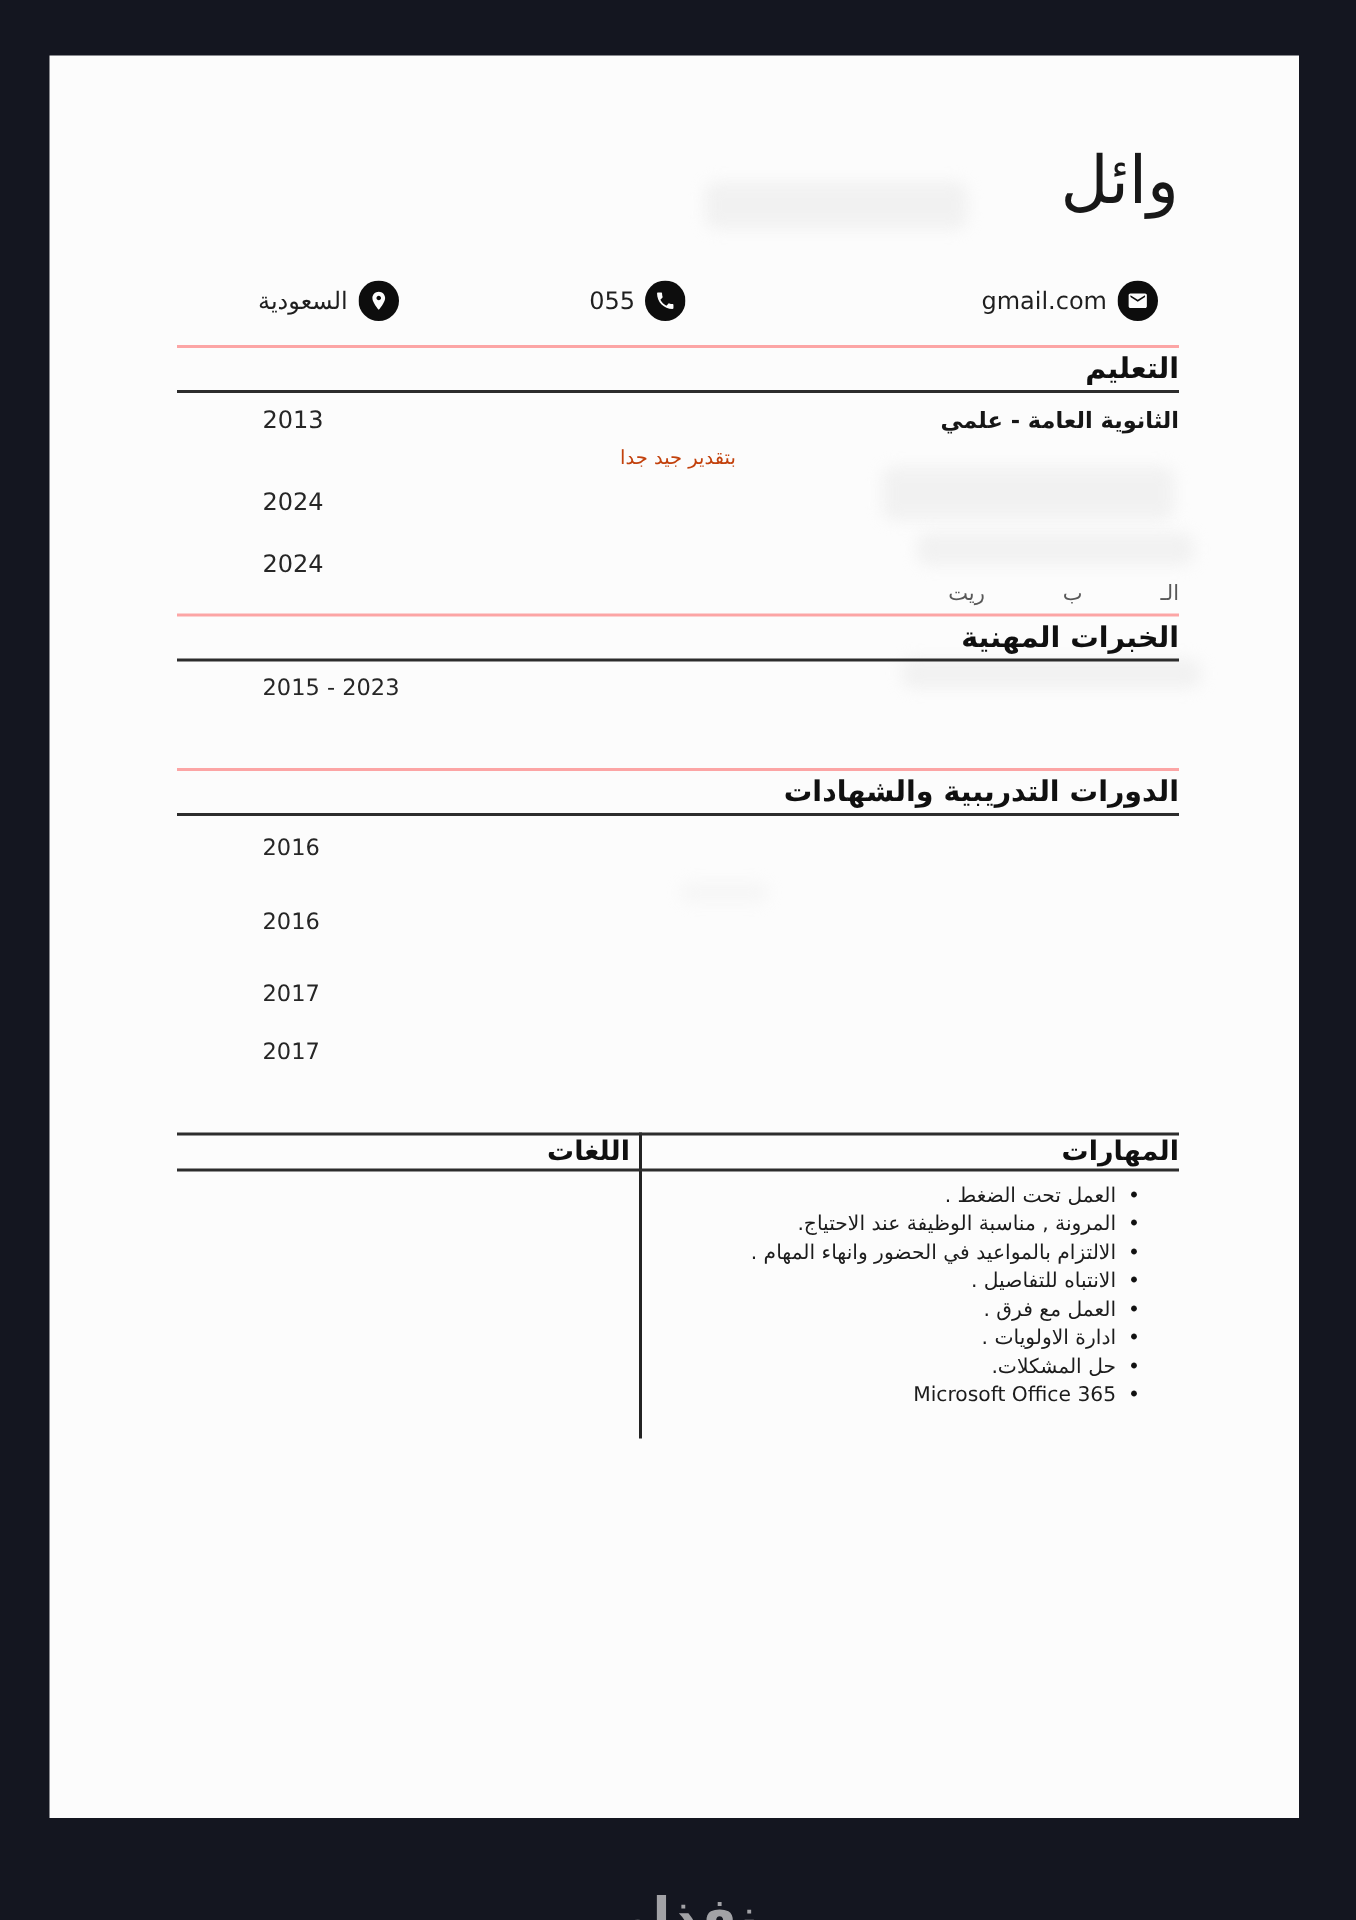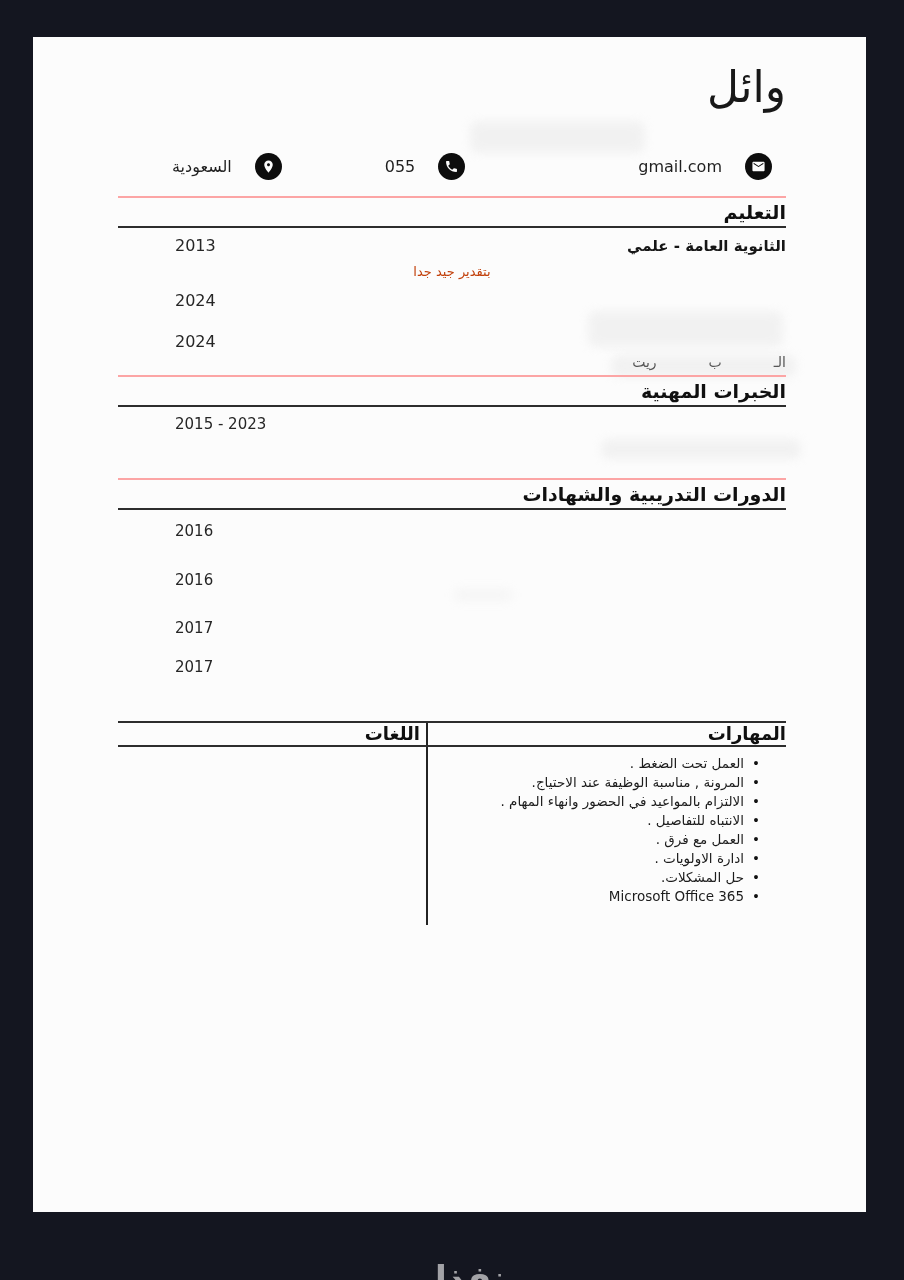--- a/index.html
+++ b/index.html
@@ -16,29 +16,29 @@
   }
   .content{
     position:absolute;left:85px;right:80px;top:0;
     direction:rtl;color:#1c1c1c;
   }
   .smudge{
     position:absolute;background:#e9e9e9;border-radius:8px;
     filter:blur(5px);opacity:.55;pointer-events:none;
   }
   .name{
-    margin-top:24px;font-size:44px;line-height:52px;
+    margin-top:58px;font-size:44px;line-height:52px;
     font-weight:400;color:#181818;text-align:right;
   }
   .contact{
     margin-top:38px;height:30px;
     display:flex;align-items:center;justify-content:space-between;
     padding-right:14px;padding-left:54px;
   }
-  .cgroup{display:flex;align-items:center;gap:23px;}
+  .cgroup{display:flex;align-items:center;gap:7px;}
   .cg-phone{margin-right:70px;}
   .cicon{width:27px;height:27px;display:block;}
   .ctext{font-size:16px;color:#1f1f1f;}
   .ltr{direction:ltr;unicode-bidi:isolate;}
   .sech{
     border-top:2px solid #fca5a5;border-bottom:2px solid #2d2d2d;
     padding:2px 0;position:relative;
   }
   .sech .t{font-weight:700;font-size:19px;line-height:24px;color:#101010;display:block;text-align:right;}
   .m-edu{margin-top:15px;}

